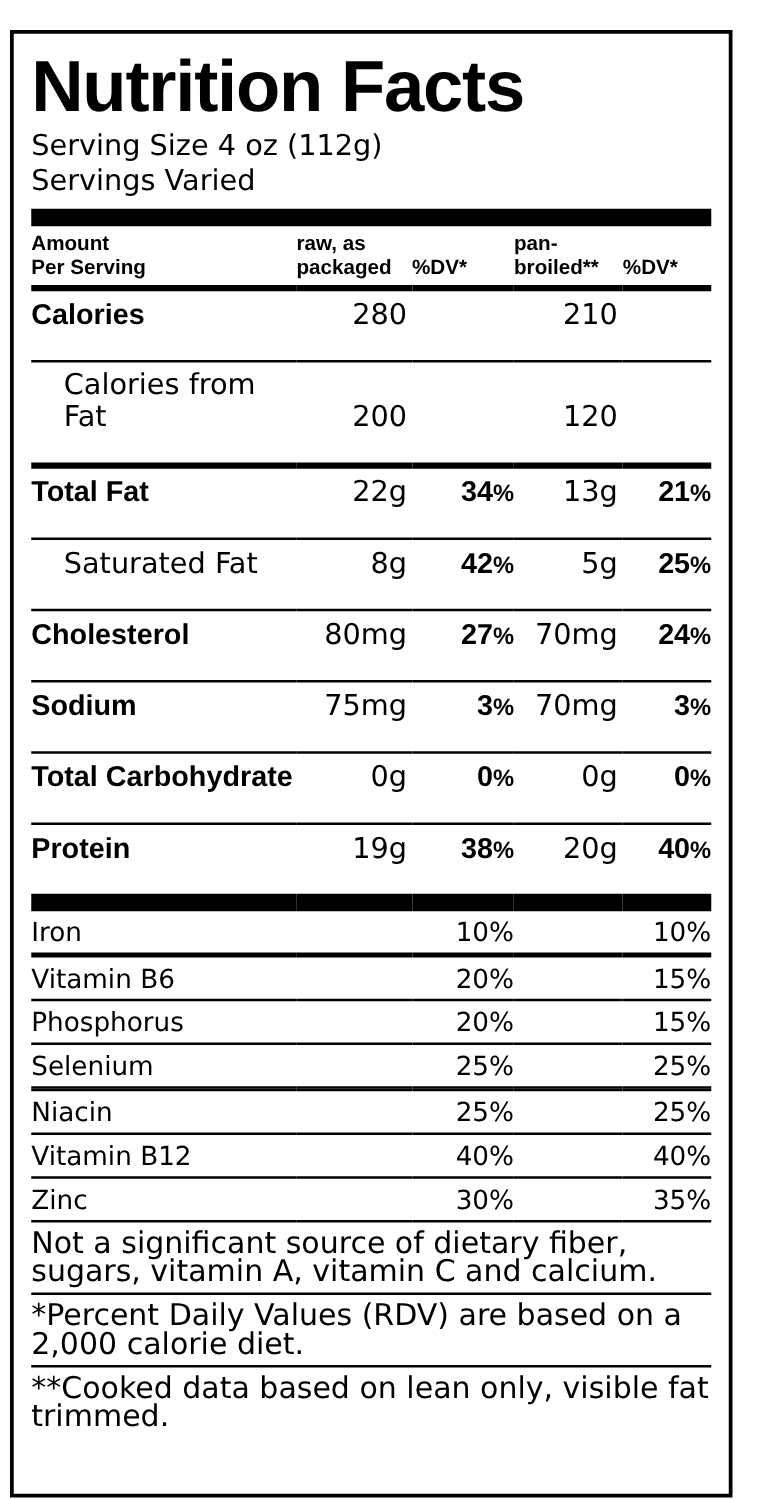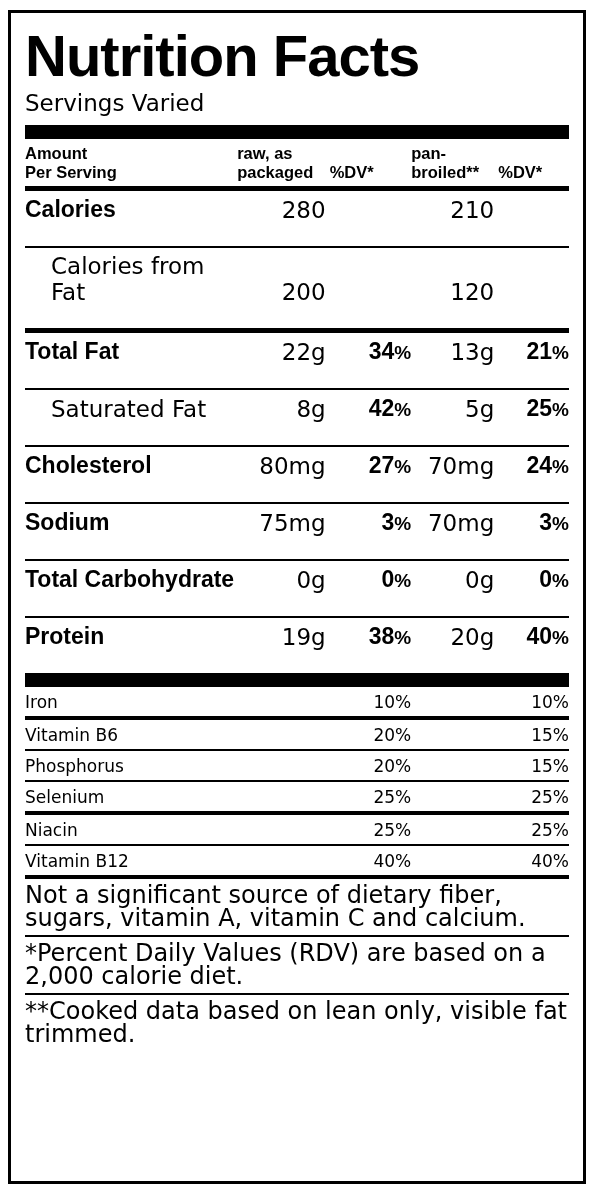--- a/index.html
+++ b/index.html
@@ -9,21 +9,21 @@
   }
   body {
     width: 610px;
     height: 1200px;
     font-family: "DejaVu Sans", sans-serif;
     color: #000000;
   }
   .panel {
     position: absolute;
     left: 8px;
-    top: 10px;
+    top: 24px;
     width: 578px;
     height: 1174px;
     border: 3px solid #000;
     box-sizing: border-box;
     padding: 10px 14px 0 14px;
   }
   .title {
     font-family: "Liberation Sans", sans-serif;
     font-weight: bold;
     font-size: 58px;
@@ -81,21 +81,21 @@
     border-bottom: 5px solid #000;
     padding: 0; height: 0;
   }
   .sep-thick td {
     border-bottom: 14px solid #000;
     padding: 0; height: 0;
   }
   .vitrow td {
     padding-top: 5px;
     padding-bottom: 4px;
-    font-size: 17px;
+    font-size: 21px;
   }
   .footnotes {
     font-size: 24px;
     line-height: 23px;
   }
   .fn {
     padding: 5px 0 5px 0;
   }
   .fn-sep {
     border-top: 2px solid #000;
@@ -106,20 +106,21 @@
   .w-v2   { width: 16%; }
   .w-d2   { width: 13%; }
 </style>
 </head>
 <body>
 
 <div class="panel">
 
   <div class="title">Nutrition Facts</div>
 
+  <div class="serving">Serving Size 4 oz (112g)</div>
   <div class="serving">Servings Varied</div>
 
   <div class="rule-thick"></div>
 
   <table>
     <colgroup>
       <col class="w-name">
         <col class="w-v1">
         <col class="w-d1">
         <col class="w-v2">
@@ -291,20 +292,25 @@
 
       <tr class="vitrow">
         <td class="col-name">Vitamin B12</td>
         <td colspan="2" class="col-dv">40%</td>
         <td colspan="2" class="col-dv">40%</td>
       </tr>
       <tr class="sep-thin">
           <td colspan="5"></td>
         </tr>
 
+      <tr class="vitrow">
+        <td class="col-name">Zinc</td>
+        <td colspan="2" class="col-dv">30%</td>
+        <td colspan="2" class="col-dv">35%</td>
+      </tr>
       <tr class="sep-thin">
           <td colspan="5"></td>
         </tr>
     </tbody>
   </table>
 
   <div class="footnotes">
     <div class="fn">Not a significant source of dietary fiber, sugars, vitamin A, vitamin C and calcium.</div>
     <div class="fn fn-sep">*Percent Daily Values (RDV) are based on a 2,000 calorie diet.</div>
     <div class="fn fn-sep">**Cooked data based on lean only, visible fat trimmed.</div>

